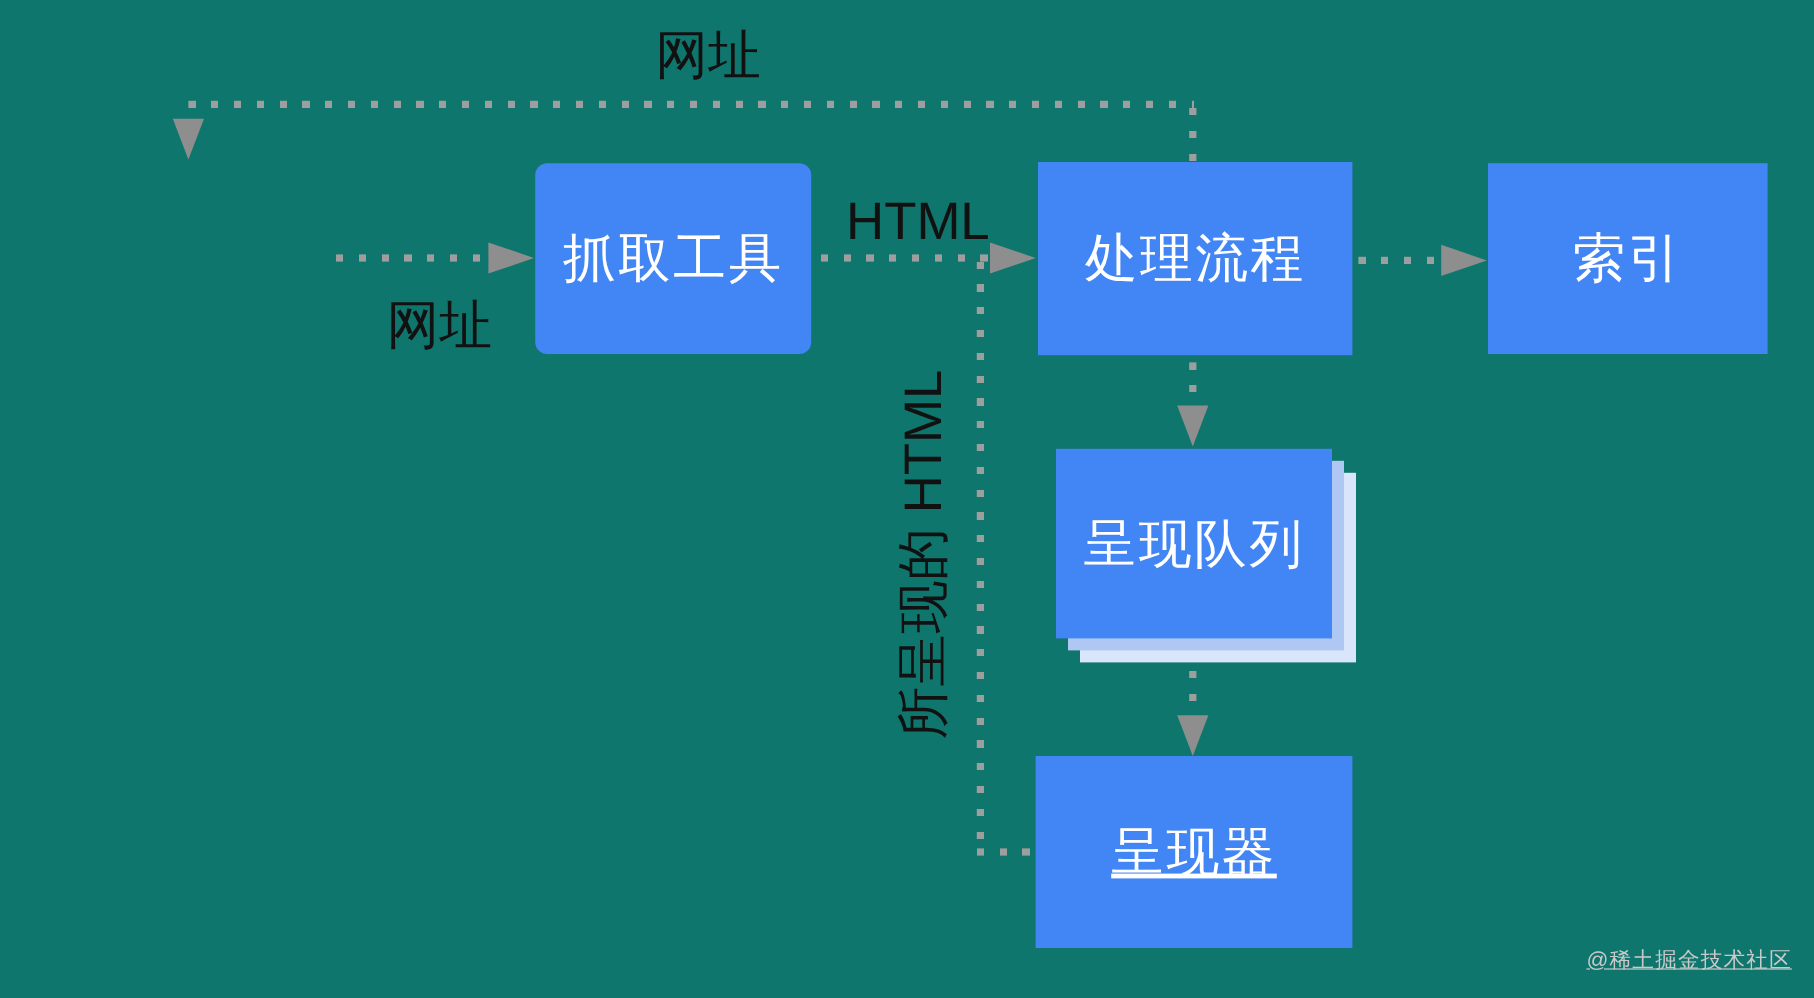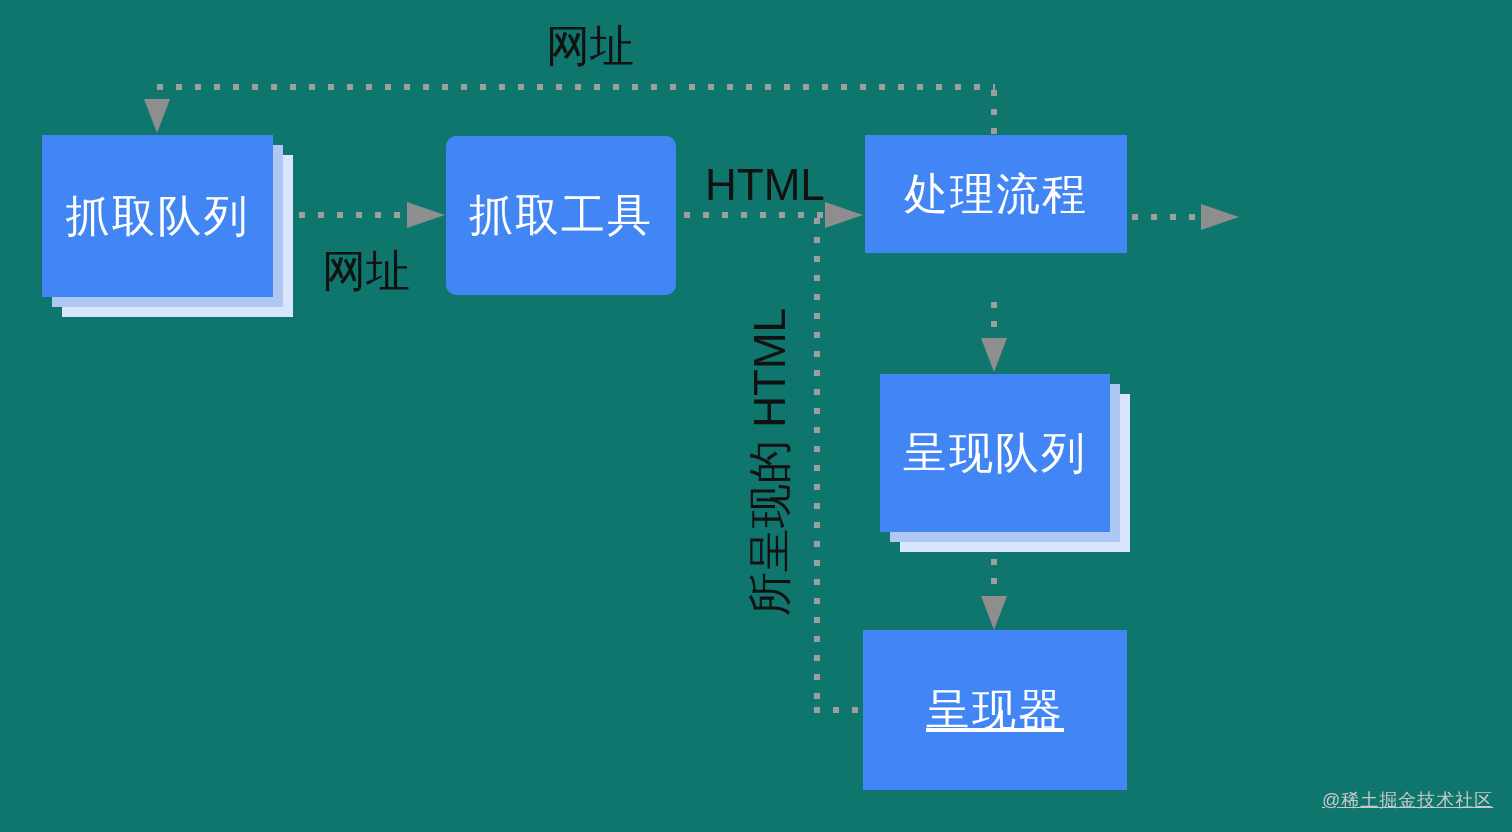--- a/index.html
+++ b/index.html
@@ -41,21 +41,21 @@
     transform:rotate(-90deg);
   }
   .watermark {
     position:absolute; color:var(--watermark,#C9C9C9);
     font-size:18px; letter-spacing:1px; white-space:nowrap;
   }
 
   
   #n-crawl-queue  { left:42px;   top:135px; width:231px; height:162px; }
   #n-crawler      { left:446px;  top:136px; width:230px; height:159px;border-radius:10px; }
-  #n-processing   { left:865px;  top:135px; width:262px; height:118px; }
+  #n-processing   { left:865px;  top:135px; width:262px; height:161px; }
   #n-index        { left:1240px; top:136px; width:233px; height:159px; }
   #n-render-queue { left:880px;  top:374px; width:230px; height:158px;text-align:right; }
   #n-renderer     { left:863px;  top:630px; width:264px; height:160px;text-decoration:underline; }
 </style>
 </head>
 <body>
 
 <div class="canvas">
 
   <div class="hline" style="left:157px; top:84px; width:838px;"></div>
@@ -77,21 +77,21 @@
   <div class="vline" style="left:991px; top:302px; height:36px;"></div>
   <div class="arr down" style="left:981px; top:338px;"></div>
 
   <div class="vline" style="left:991px; top:540px; height:54px;"></div>
   <div class="arr down" style="left:981px; top:596px;"></div>
 
   <div class="vline" style="left:814px; top:218px; height:492px;"></div>
   <div class="hline" style="left:814px; top:707px; width:50px;"></div>
   <div class="lbl lbl-rot" style="left:600px; top:438px;">所呈现的 HTML</div>
 
-  <div class="node shadowed" id="n-crawl-queue">抓取队列</div>
   <div class="node" id="n-crawler">抓取工具</div>
   <div class="node" id="n-processing">处理流程</div>
+  <div class="node" id="n-index">索引</div>
   <div class="node shadowed" id="n-render-queue">呈现队列</div>
   <div class="node" id="n-renderer">呈现器</div>
 
   <div class="watermark" style="left:1322px; top:788px;text-decoration:underline;">@稀土掘金技术社区</div>
 
 </div>
 
 </body></html>

